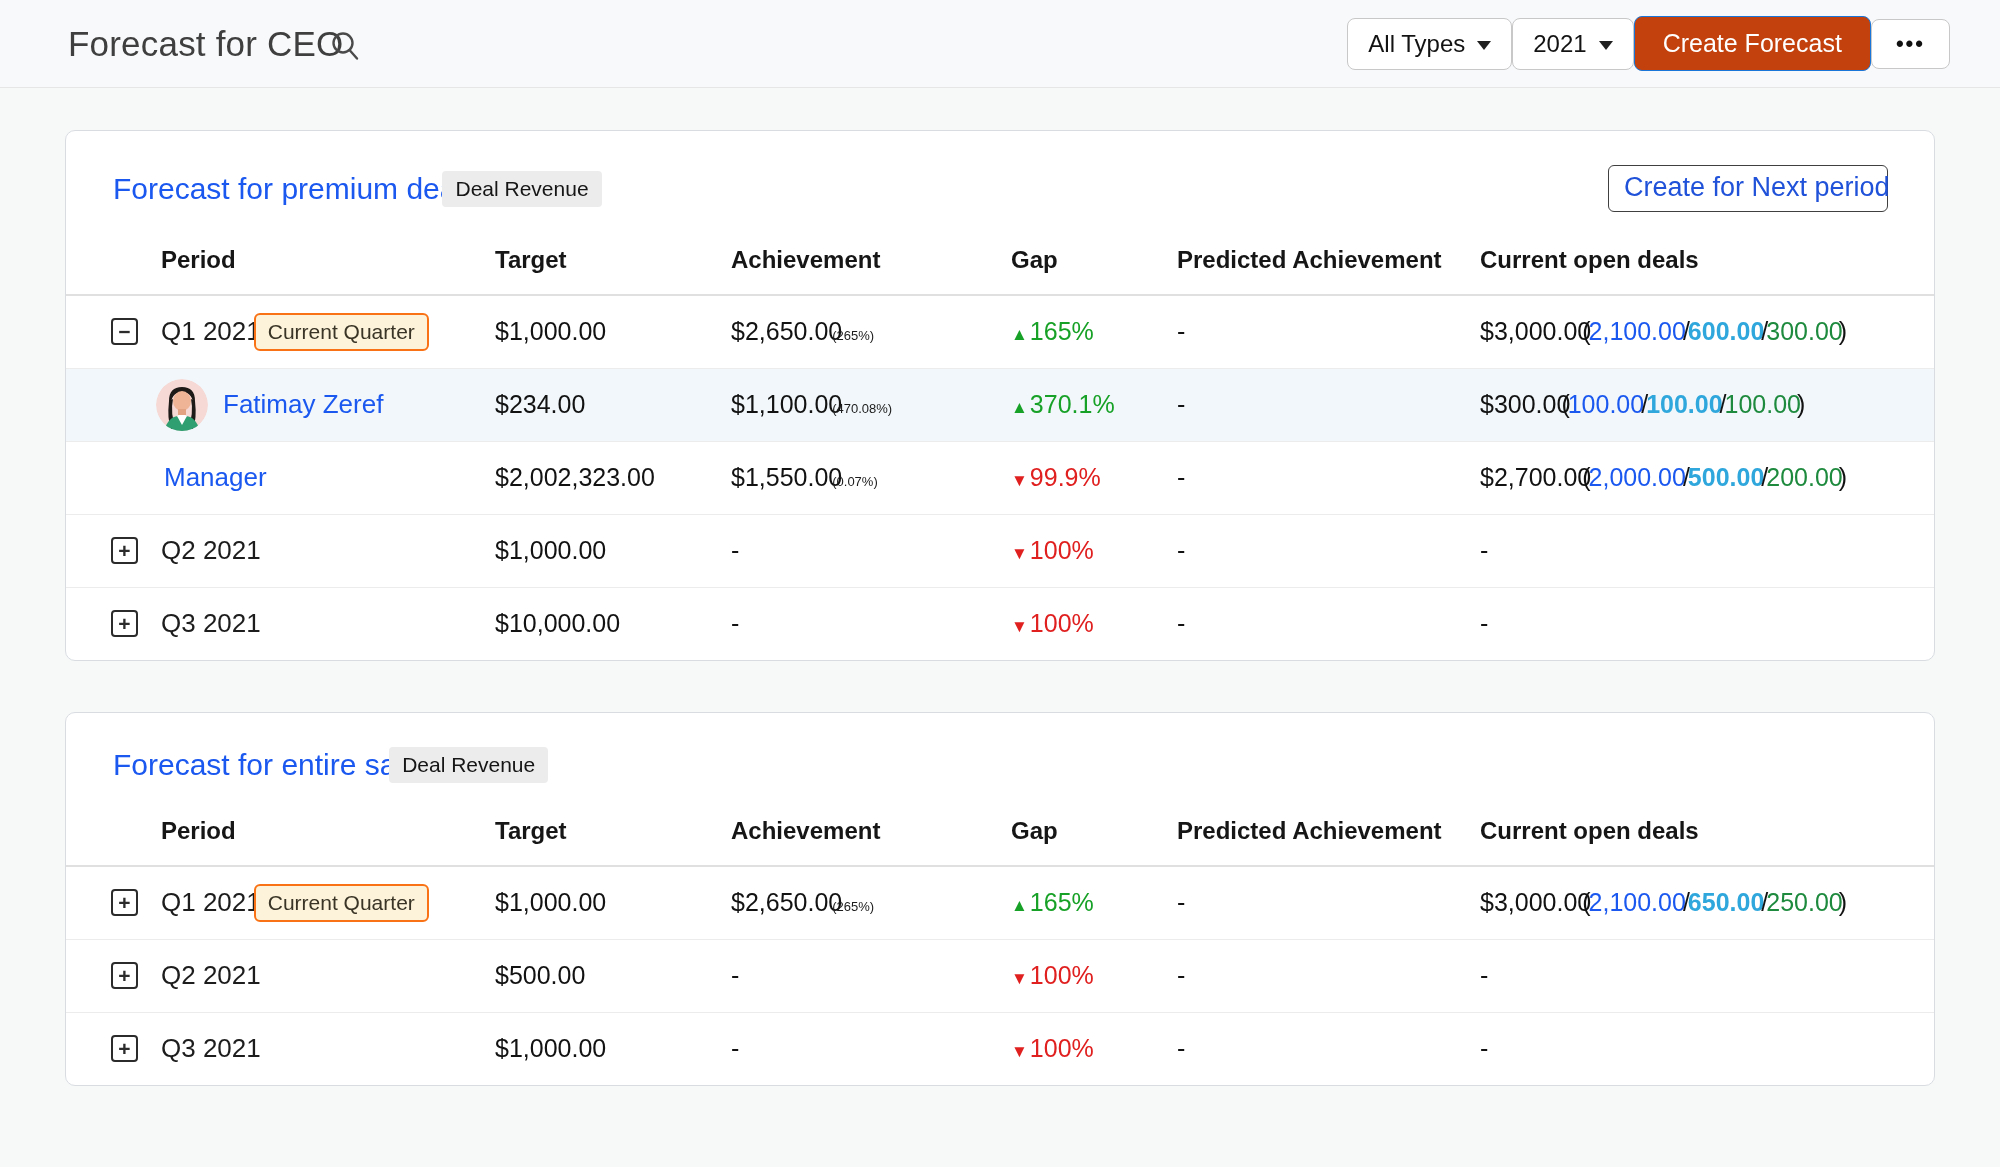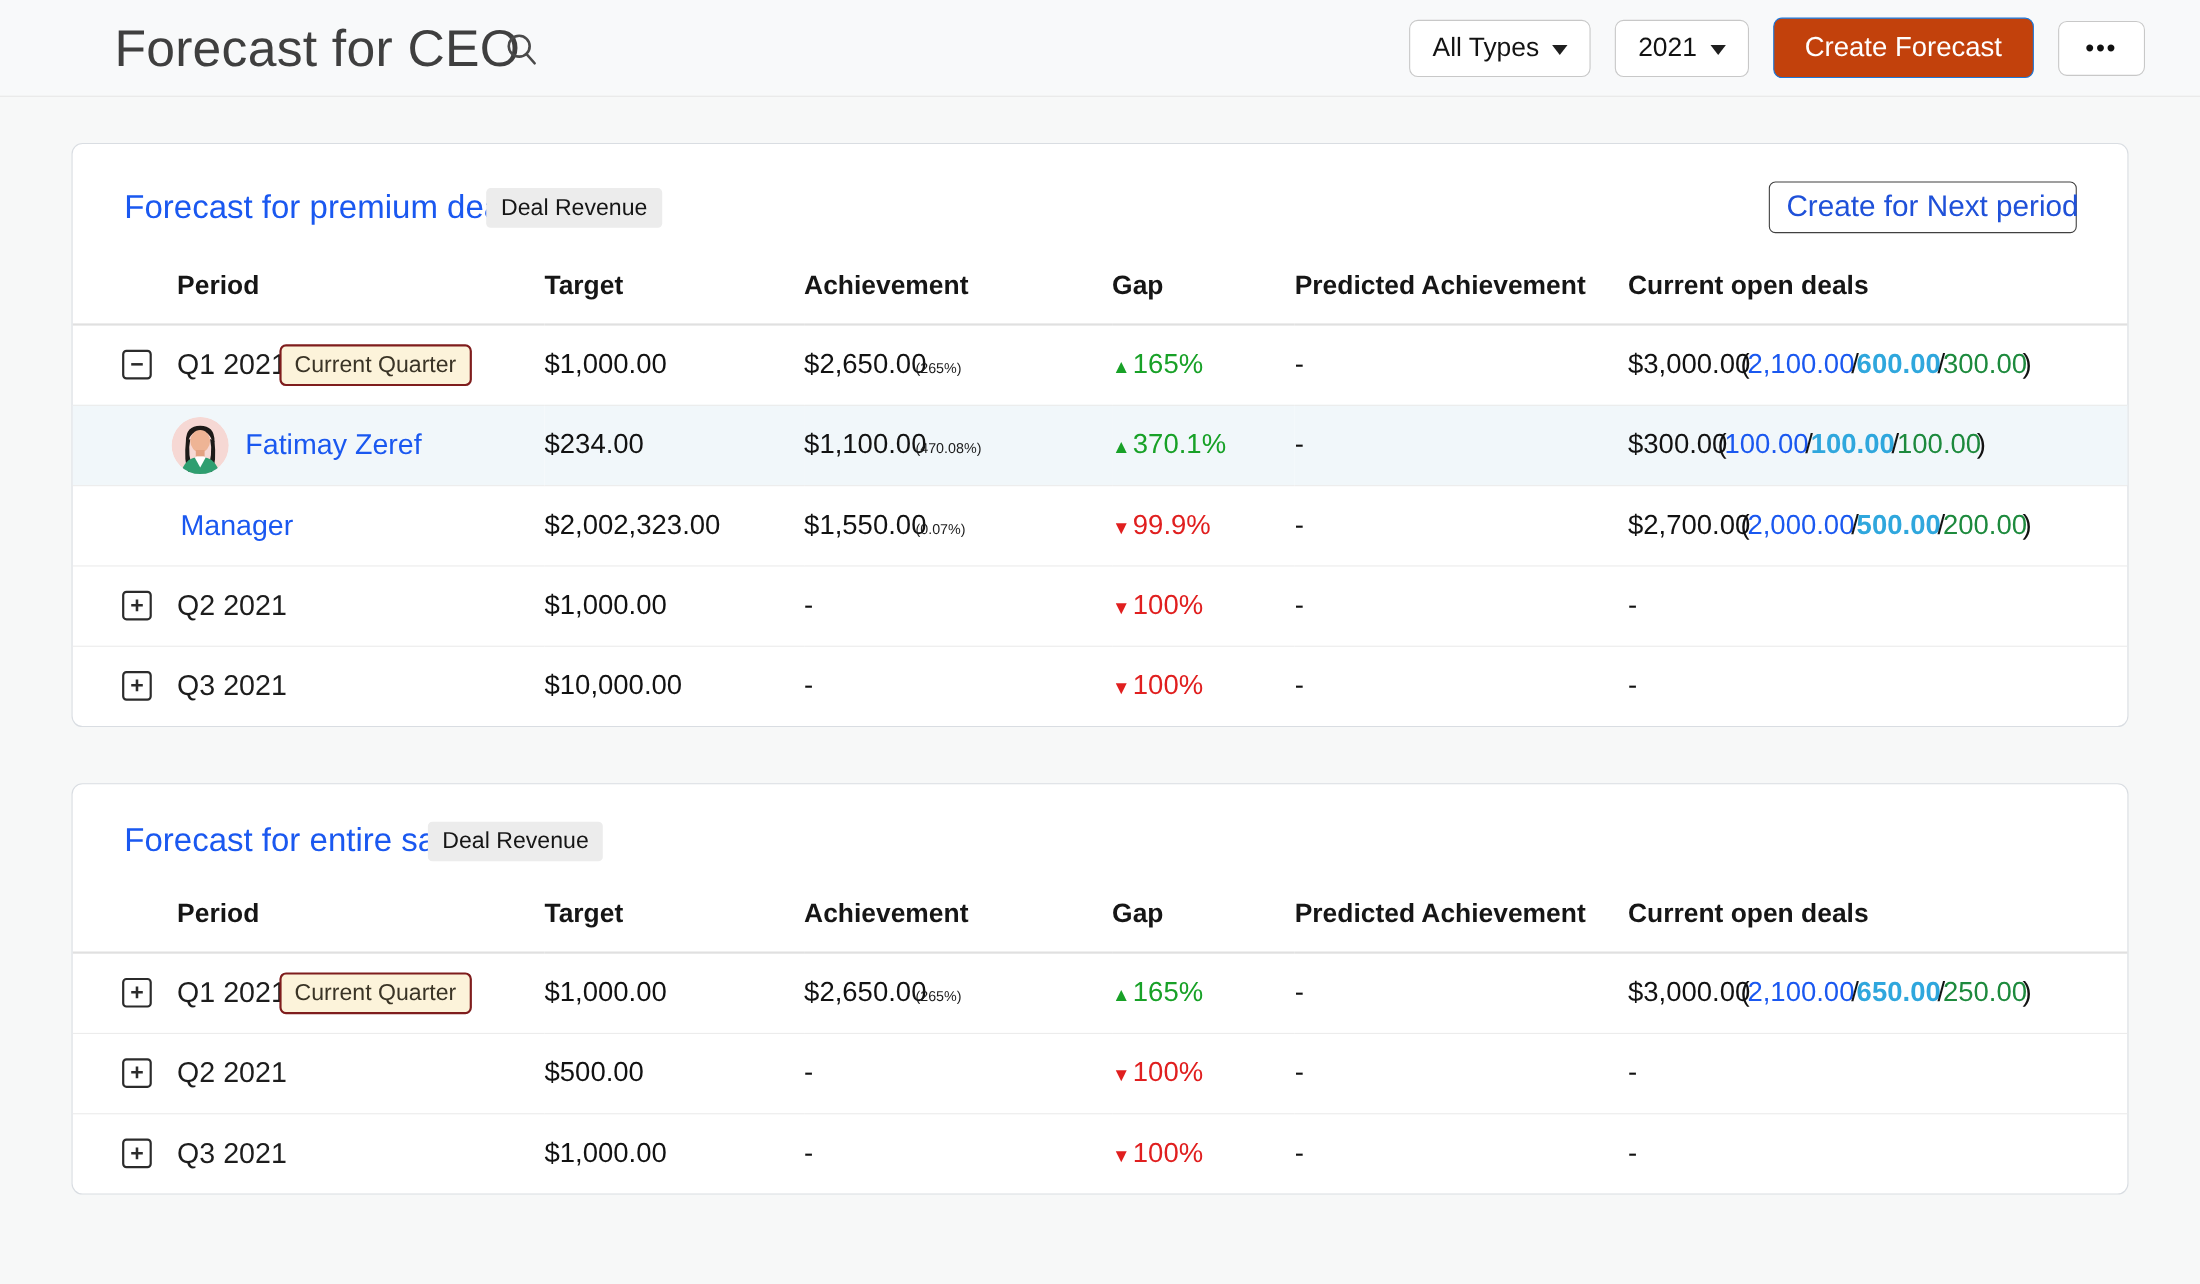--- a/index.html
+++ b/index.html
@@ -1,22 +1,22 @@
 <!DOCTYPE html>
 <html><head>
 <meta charset="utf-8">
 <style>
   * { margin:0; padding:0; box-sizing:border-box; }
   html,body { width:2000px; height:1167px; background:#f7f8f8; font-family:"Liberation Sans", sans-serif; color:#161616; overflow:hidden; }
 
   
   .topbar { height:88px; background:#f8f9fa; border-bottom:1px solid #e6e6e6; display:flex; align-items:center; padding:0 50px 0 68px; }
-  .page-title { font-size:47px; font-weight:400; color:#3f3f3f; letter-spacing:0.2px;margin-left:36px; }
+  .page-title { font-size:35px; font-weight:400; color:#3f3f3f; letter-spacing:0.2px; }
   .search-ico { margin-left:-16px; margin-top:10px; }
-  .topbar-actions { margin-left:auto; display:flex; align-items:center; gap:22px; }
+  .topbar-actions { margin-left:auto; display:flex; align-items:center; }
   .select-btn { display:flex; align-items:center; gap:12px; background:#fff; border:1.5px solid #c8c8c8; border-radius:8px; padding:11px 20px; font-size:24px; color:#131313; cursor:pointer; }
   .caret { width:0; height:0; border-left:7px solid transparent; border-right:7px solid transparent; border-top:9px solid #1f1f1f; margin-top:3px; }
   .primary-btn { background:#c2410c; border:1px solid #1a77d9; border-radius:8px; color:#fff; font-size:25px; padding:12px 28px; cursor:pointer; }
   .more-btn { background:#fff; border:1.5px solid #c8c8c8; border-radius:8px; padding:11px 24px; font-size:22px; font-weight:bold; letter-spacing:2px; color:#111; cursor:pointer; }
 
   
   .card { background:#fff; border:1px solid #d9dde2; border-radius:10px; margin:0 65px; overflow:hidden; }
   #card-0 { margin-top:42px; }
   #card-1 { margin-top:51px; }
   .card-head { display:flex; align-items:center; padding:34px 46px 24px 47px; }
@@ -34,21 +34,21 @@
   tbody tr:first-child { border-top:1px solid #f3f3f3; }
   tbody tr.highlight { background:#f1f7fa; }
   td { font-size:25px; color:#121212; vertical-align:middle; }
   td.c-period { padding-left:45px; }
   .period-wrap { display:flex; align-items:center; }
   .expand-box { width:27px; height:27px; border:2.5px solid #2b2b2b; border-radius:4px; display:flex; align-items:center; justify-content:center; font-size:21px; font-weight:bold; color:#2b2b2b; margin-right:23px; cursor:pointer; line-height:1; flex:0 0 auto; user-select:none; }
   .period-label { color:#1d1d1d; font-size:26px; white-space:nowrap; }
   .cell-link { color:#1a58f0; font-size:26px; white-space:nowrap; cursor:pointer; }
   .indent-plain { margin-left:53px;text-align:center; }
   .avatar { width:52px; height:52px; border-radius:50%; overflow:hidden; margin-left:45px; margin-right:15px; flex:0 0 auto; display:block; }
-  .cq-badge { margin-left:-7px; position:relative; background:#fcf3da; border:2px solid #7f1d1d; border-radius:6px; color:#3a3426; font-size:21px; padding:5px 12px; white-space:nowrap; }
+  .cq-badge { margin-left:-7px; position:relative; background:#fcf3da; border:2px solid #f97316; border-radius:6px; color:#3a3426; font-size:21px; padding:5px 12px; white-space:nowrap; }
   .ach-pct { font-size:13px; color:#1c1c1c; margin-left:-10px; }
   .gap-up { color:#18a127; }
   .gap-down { color:#e01f1f; }
   .gap-tri { font-size:17px; margin-right:2px; }
   .od-total { color:#121212; }
   .od-open { margin-left:-9px; }
   .od-close { margin-left:-4px; }
   .od-slash { margin-left:-3px; }
   .od-blue { color:#1a58f0; margin-left:-2px; }
   .od-cyan { color:#2fa7dd; margin-left:-2px;font-weight:bold; }

